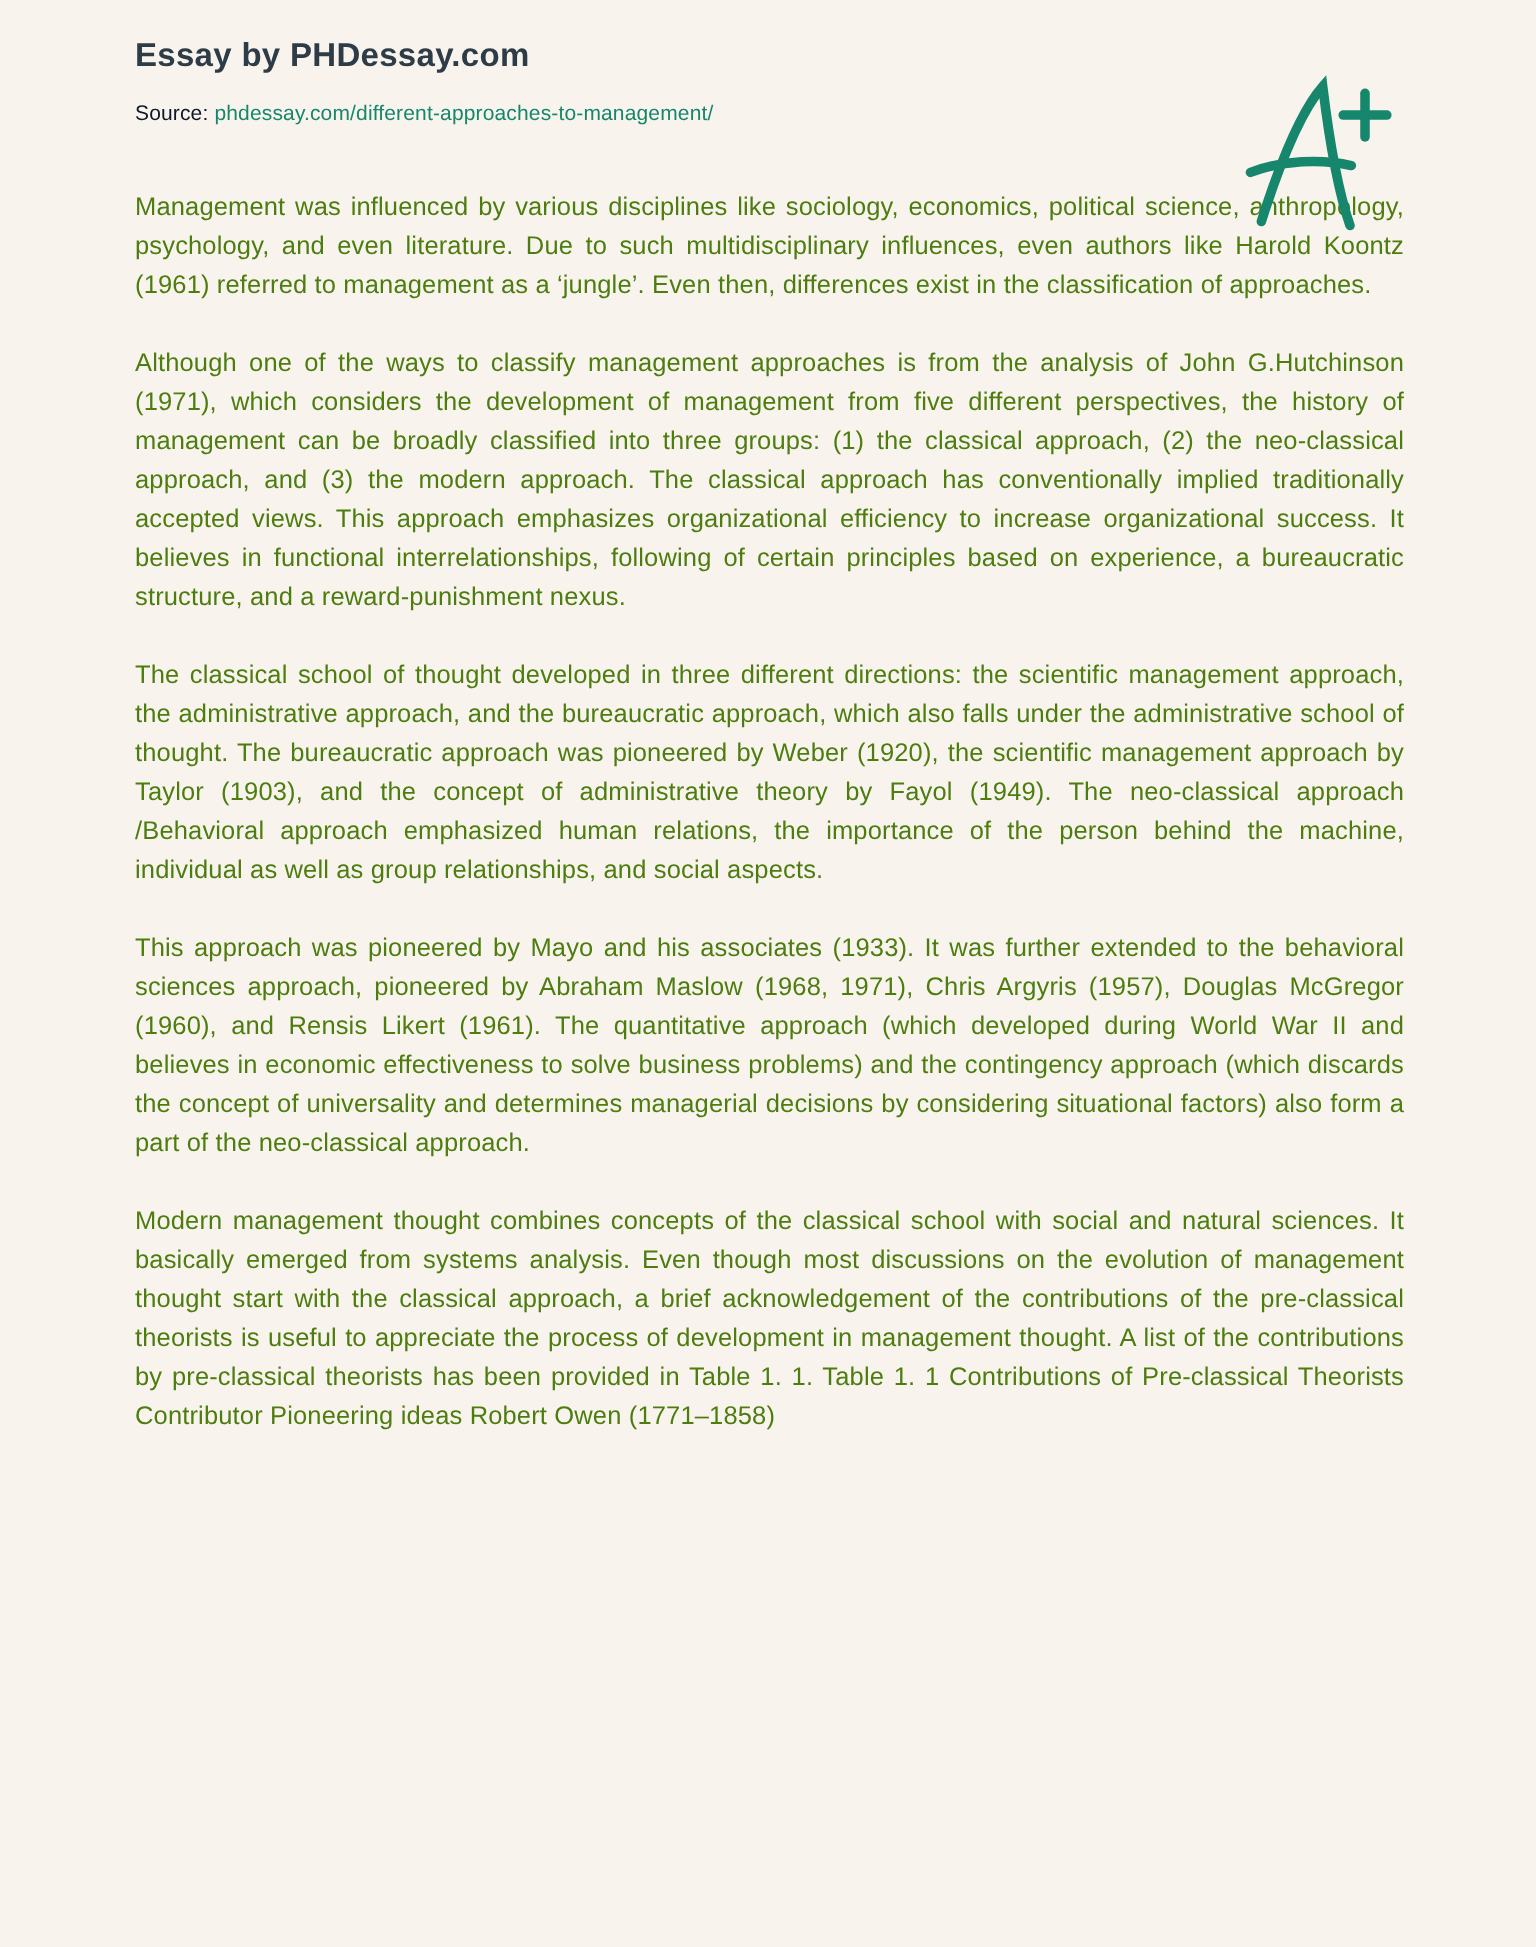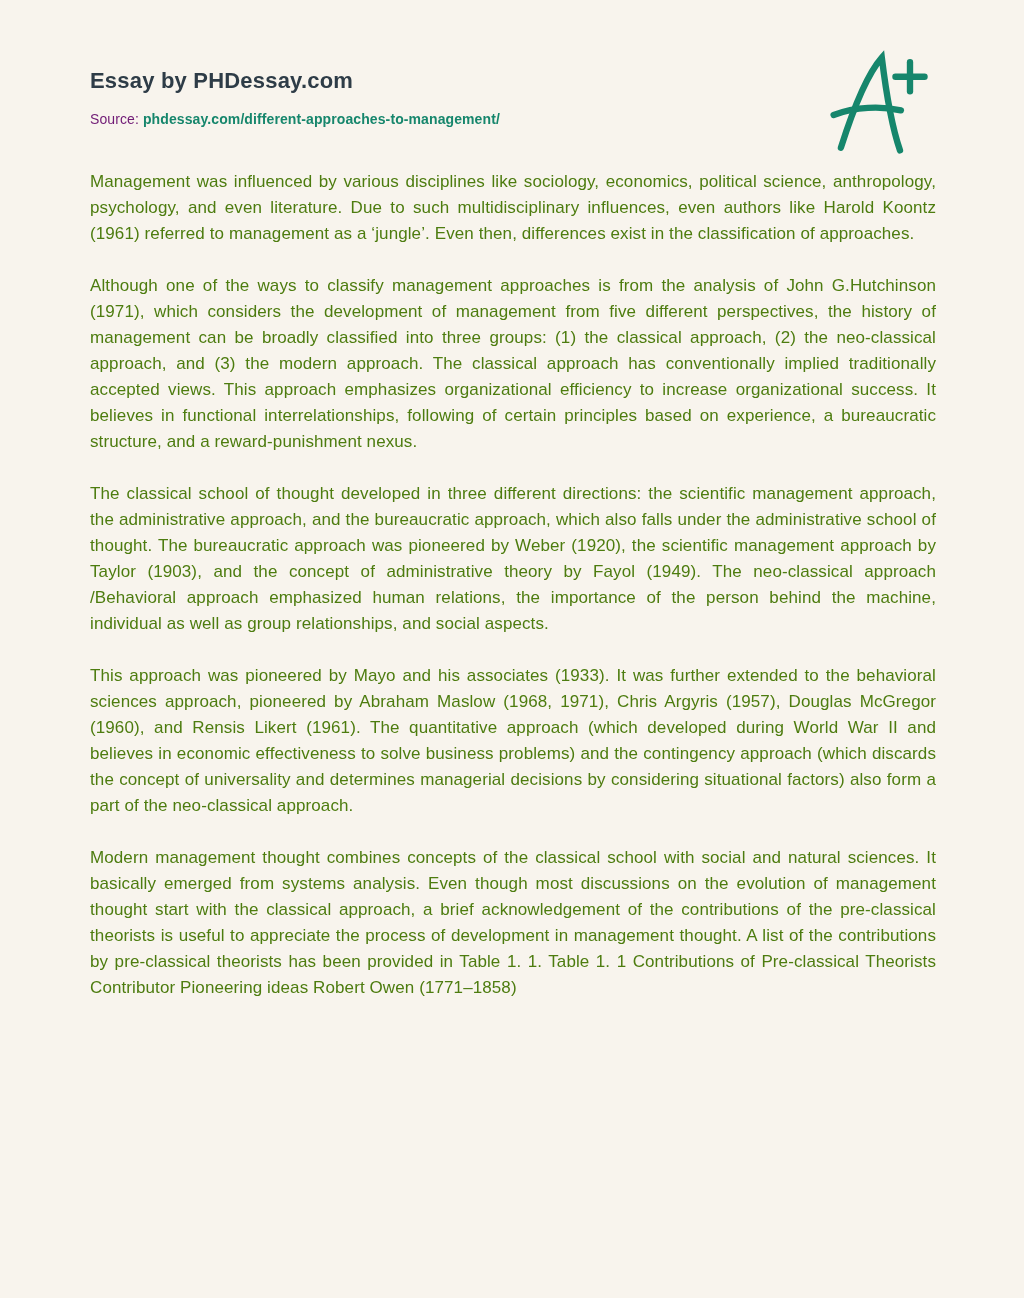--- a/index.html
+++ b/index.html
@@ -7,42 +7,42 @@
     padding: 0;
     background: #f8f4ed;
     font-family: "Liberation Sans", "DejaVu Sans", sans-serif;
   }
   .page {
     position: relative;
     width: 1024px;
     height: 1298px;
     overflow: hidden;
     box-sizing: border-box;
-    padding: 68px 88px 0 90px;
+    padding: 24px 88px 0 90px;
     background: #f8f4ed;
   }
   .byline {
     font-size: 22px;
     font-weight: 700;
     color: #2e3c47;
     letter-spacing: 0.2px;
   }
   .source-row {
     margin-top: 17px;
     font-size: 14px;
     letter-spacing: 0.1px;
   }
   .source-label {
-    color: #701a75;
+    color: #0f172a;
     margin-right: 4px;
   }
   .source-link {
     color: #16866c;
     text-decoration: none;
-    font-weight: 700;
+    font-weight: 400;
     cursor: pointer;
   }
   .logo {
     position: absolute;
     top: 46px;
     right: 94px;
     width: 100px;
     height: 116px;
   }
   .page-title {

